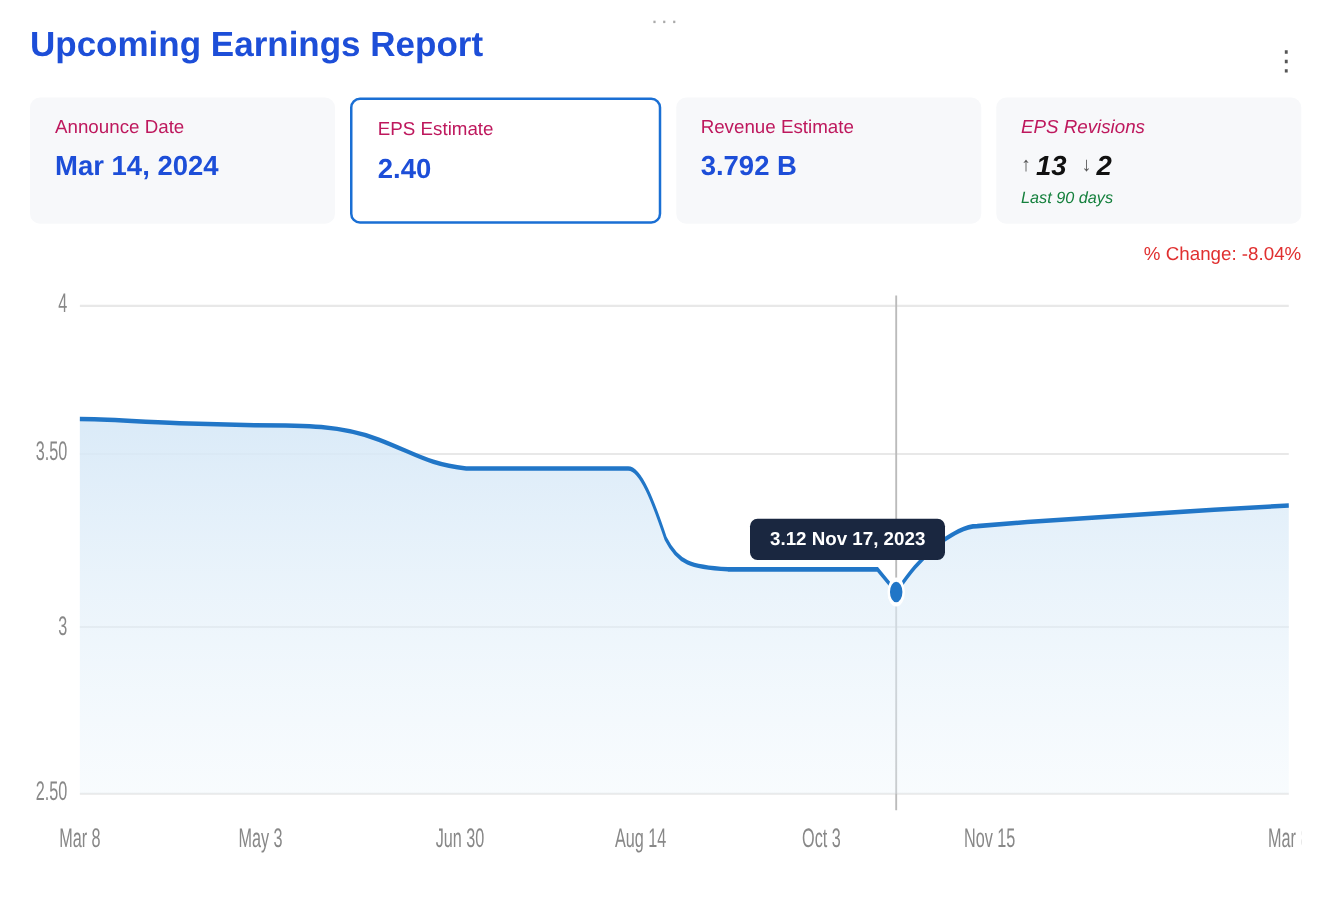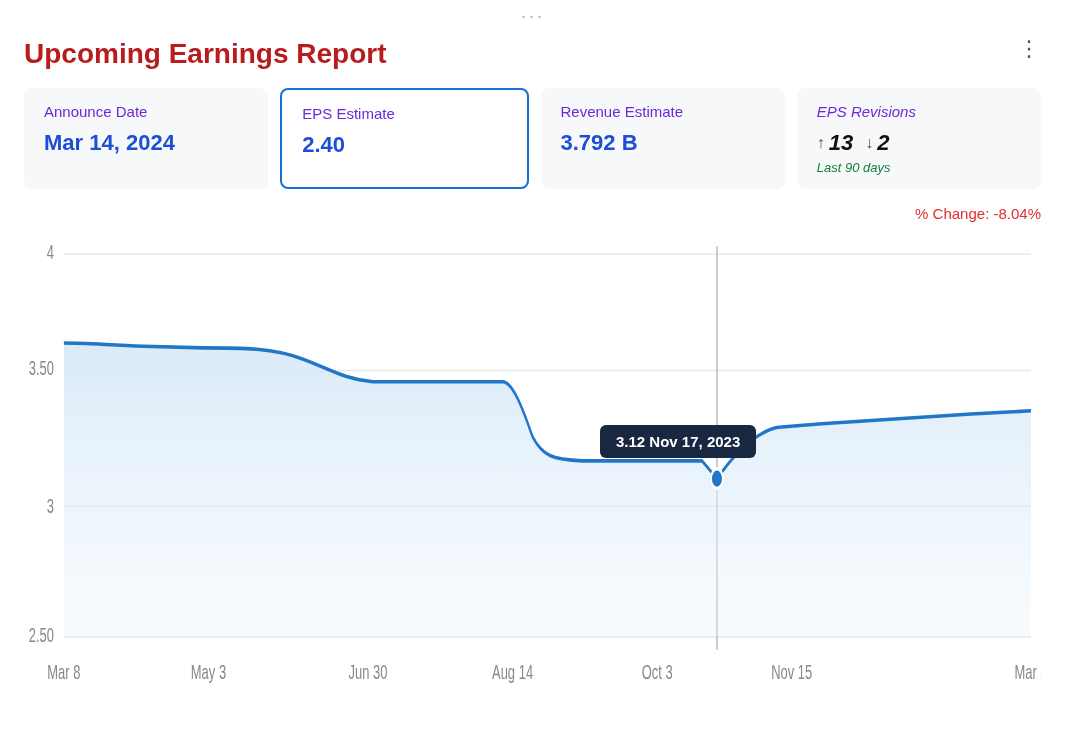--- a/index.html
+++ b/index.html
@@ -35,22 +35,21 @@
       width: 100%;
       position: absolute;
       top: 6px;
       left: 0;
       color: #aaa;
     }
 
     .title {
       font-size: 28px;
       font-weight: 700;
-      color: #b91c1c;
-      margin-top: 18px;
+      color: #1d4ed8;
     }
 
     .more-icon {
       font-size: 22px;
       color: #555;
       cursor: pointer;
       margin-top: 18px;
       line-height: 1;
       letter-spacing: 1px;
     }
@@ -75,21 +74,21 @@
       border: 2.5px solid #1a6fd4;
       border-radius: 8px;
     }
 
     .metric-card:last-child {
       margin-right: 0;
     }
 
     .metric-label {
       font-size: 15px;
-      color: #6d28d9;
+      color: #be185d;
       margin-bottom: 8px;
       line-height: 1.3;
     }
 
     .metric-value {
       font-size: 22px;
       font-weight: 700;
       color: #1d4ed8;
     }
 

